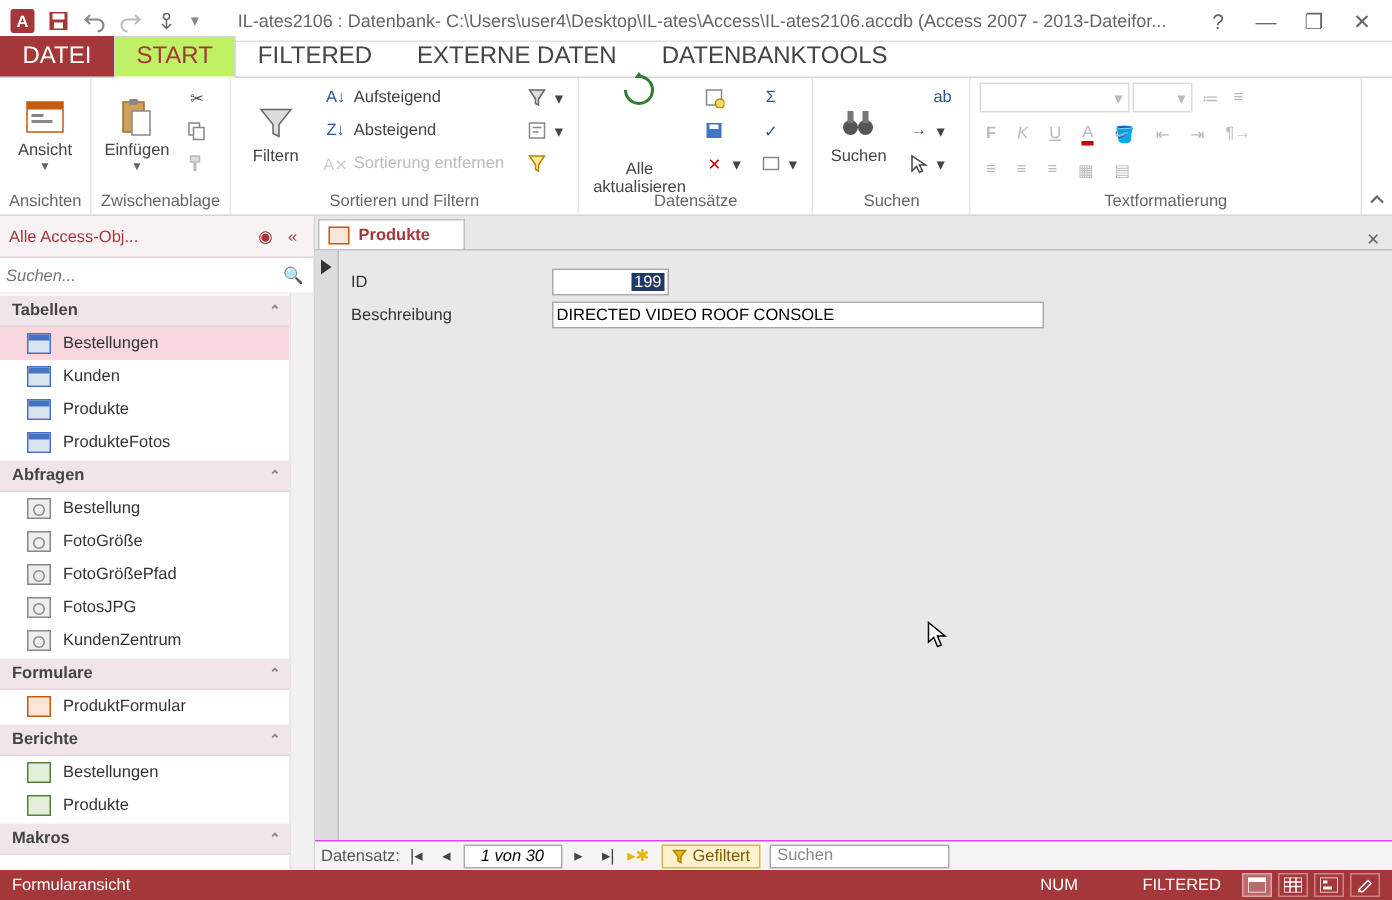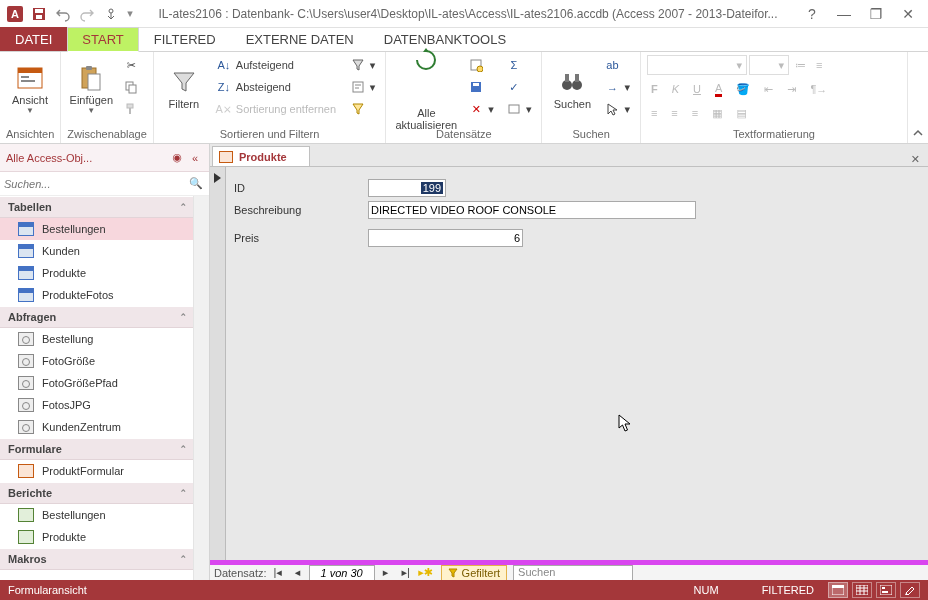--- a/index.html
+++ b/index.html
@@ -8,21 +8,21 @@
 
 .titlebar { height: 28px; background: #fff; display: flex; align-items: center; padding: 0 4px; border-bottom: 1px solid #e1e1e1; }
 .titlebar .qat { display: flex; align-items: center; gap: 2px; }
 .titlebar .qat-icon { width: 22px; height: 22px; display: flex; align-items: center; justify-content: center; cursor: pointer; }
 .titlebar .title-text { flex: 1; text-align: center; color: #666; font-size: 12px; white-space: nowrap; overflow: hidden; }
 .titlebar .win-ctrl { display: flex; gap: 8px; padding-right: 4px; }
 .titlebar .win-btn { width: 24px; height: 20px; display: flex; align-items: center; justify-content: center; color: #666; cursor: pointer; font-size: 14px; }
 
 
 .ribbon-tabs { height: 24px; display: flex; align-items: flex-end; border-bottom: 1px solid #d4d4d4; background: #fff; }
-.ribbon-tab { padding: 4px 14px; font-size: 13px; color: #444; cursor: pointer; border: 1px solid transparent; border-bottom: none; }
+.ribbon-tab { padding: 4px 14px; font-size: 16px; color: #444; cursor: pointer; border: 1px solid transparent; border-bottom: none; }
 .ribbon-tab.datei { background: #a4373a; color: #fff; }
 .ribbon-tab.active { border-color: #d4d4d4; border-bottom: 1px solid #fff; margin-bottom: -1px; color: #a4373a; background: #bef264; }
 
 
 .ribbon { height: 92px; background: #fff; border-bottom: 1px solid #d4d4d4; display: flex; }
 .group { border-right: 1px solid #e6e6e6; padding: 2px 6px 0 6px; display: flex; flex-direction: column; }
 .group-body { flex: 1; display: flex; align-items: flex-start; gap: 4px; }
 .group-label { text-align: center; color: #666; font-size: 11px; padding: 1px 0 3px 0; position: relative; }
 .big-btn { display: flex; flex-direction: column; align-items: center; justify-content: center; width: 48px; height: 66px; cursor: pointer; padding-top: 4px; }
 .big-btn .ico { width: 28px; height: 28px; display: flex; align-items: center; justify-content: center; }
@@ -72,21 +72,21 @@
 .form-row { display: flex; align-items: center; height: 22px; margin-bottom: 0px; gap: 24px; }
 .form-lbl { width: 110px; color: #333; }
 .form-field { border: 1px solid #a9a9a9; background: #fff; height: 18px; padding: 0 2px; display: flex; align-items: center; }
 .fld-id { width: 78px; justify-content: flex-end; }
 .fld-id .val { background: #1f3864; color: #fff; padding: 0 2px; }
 .fld-desc { width: 328px; }
 .fld-preis { width: 155px; justify-content: flex-end; }
 .cursor-arrow { position: absolute; left: 618px; top: 414px; pointer-events: none; }
 
 
-.recnav { height: 20px; background: #f4f4f4; border-top: 5px solid #d946ef; display: flex; align-items: center; padding: 0 4px; gap: 2px; }
+.recnav { height: 20px; background: #f4f4f4; border-top: 1px solid #d946ef; display: flex; align-items: center; padding: 0 4px; gap: 2px; }
 .recnav .lbl { color: #555; }
 .recnav .nav-btn { width: 18px; height: 16px; display: flex; align-items: center; justify-content: center; color: #444; cursor: pointer; border: 1px solid transparent; }
 .recnav .rec-box { border: 1px solid #a9a9a9; background: #fff; height: 16px; width: 66px; display: flex; align-items: center; justify-content: center; font-style: italic; }
 .recnav .filter-pill { display: flex; align-items: center; gap: 4px; padding: 0 6px; height: 16px; border: 1px solid #e3b24a; background: #fff2cc; color: #7a5c00; cursor: pointer; margin-left: 4px; }
 .recnav .search-box { border: 1px solid #a9a9a9; background: #fff; height: 16px; flex: 0 0 120px; padding: 0 4px; color: #888; margin-left: 4px; }
 
 
 .statusbar { position: absolute; left: 0; right: 0; bottom: 0; height: 20px; background: #a4373a; color: #fff; display: flex; align-items: center; padding: 0 8px; font-size: 11px; }
 .statusbar .left { flex: 1; }
 .statusbar .st-item { margin-left: 16px; padding-left: 27px; }
@@ -323,21 +323,21 @@
               <circle cx="8" cy="15" r="5" fill="#555"></circle>
               <circle cx="18" cy="15" r="5" fill="#555"></circle>
               <rect x="6" y="4" width="4" height="8" fill="#777"></rect>
               <rect x="16" y="4" width="4" height="8" fill="#777"></rect>
             </svg>
         </div>
         <div class="lbl">Suchen</div>
       </div>
       <div class="col">
         <div class="small-btn">
-            <span class="mini-ico" style="color:#2b579a;">ab</span>
+            <span class="mini-ico" style="color:#2b579a;margin-left:16px;">ab</span>
           </div>
         <div class="small-btn">
             <span class="mini-ico" style="color:#2b579a;">→</span>
             <span>▾</span>
           </div>
         <div class="small-btn">
             <span class="mini-ico">
               <svg width="14" height="14" viewBox="0 0 14 14">
                 <path d="M3 2 L3 12 L6 9 L8 13 L10 12 L8 8 L12 8 Z" fill="#fff" stroke="#444"></path>
               </svg>
@@ -528,26 +528,20 @@
         <div class="form-row">
           <div class="form-lbl">ID</div>
           <div class="form-field fld-id">
               <span class="val">199</span>
             </div>
         </div>
         <div class="form-row">
           <div class="form-lbl">Beschreibung</div>
           <div class="form-field fld-desc">
               <span>DIRECTED VIDEO ROOF CONSOLE</span>
-            </div>
-        </div>
-        <div class="form-row" style="margin-top:6px;">
-          <div class="form-lbl">Preis</div>
-          <div class="form-field fld-preis">
-              <span>6</span>
             </div>
         </div>
       </div>
     </div>
     <div class="recnav">
       <span class="lbl">Datensatz:</span>
       <div class="nav-btn">|◂</div>
       <div class="nav-btn">◂</div>
       <div class="rec-box">
           <span>1 von 30</span>

